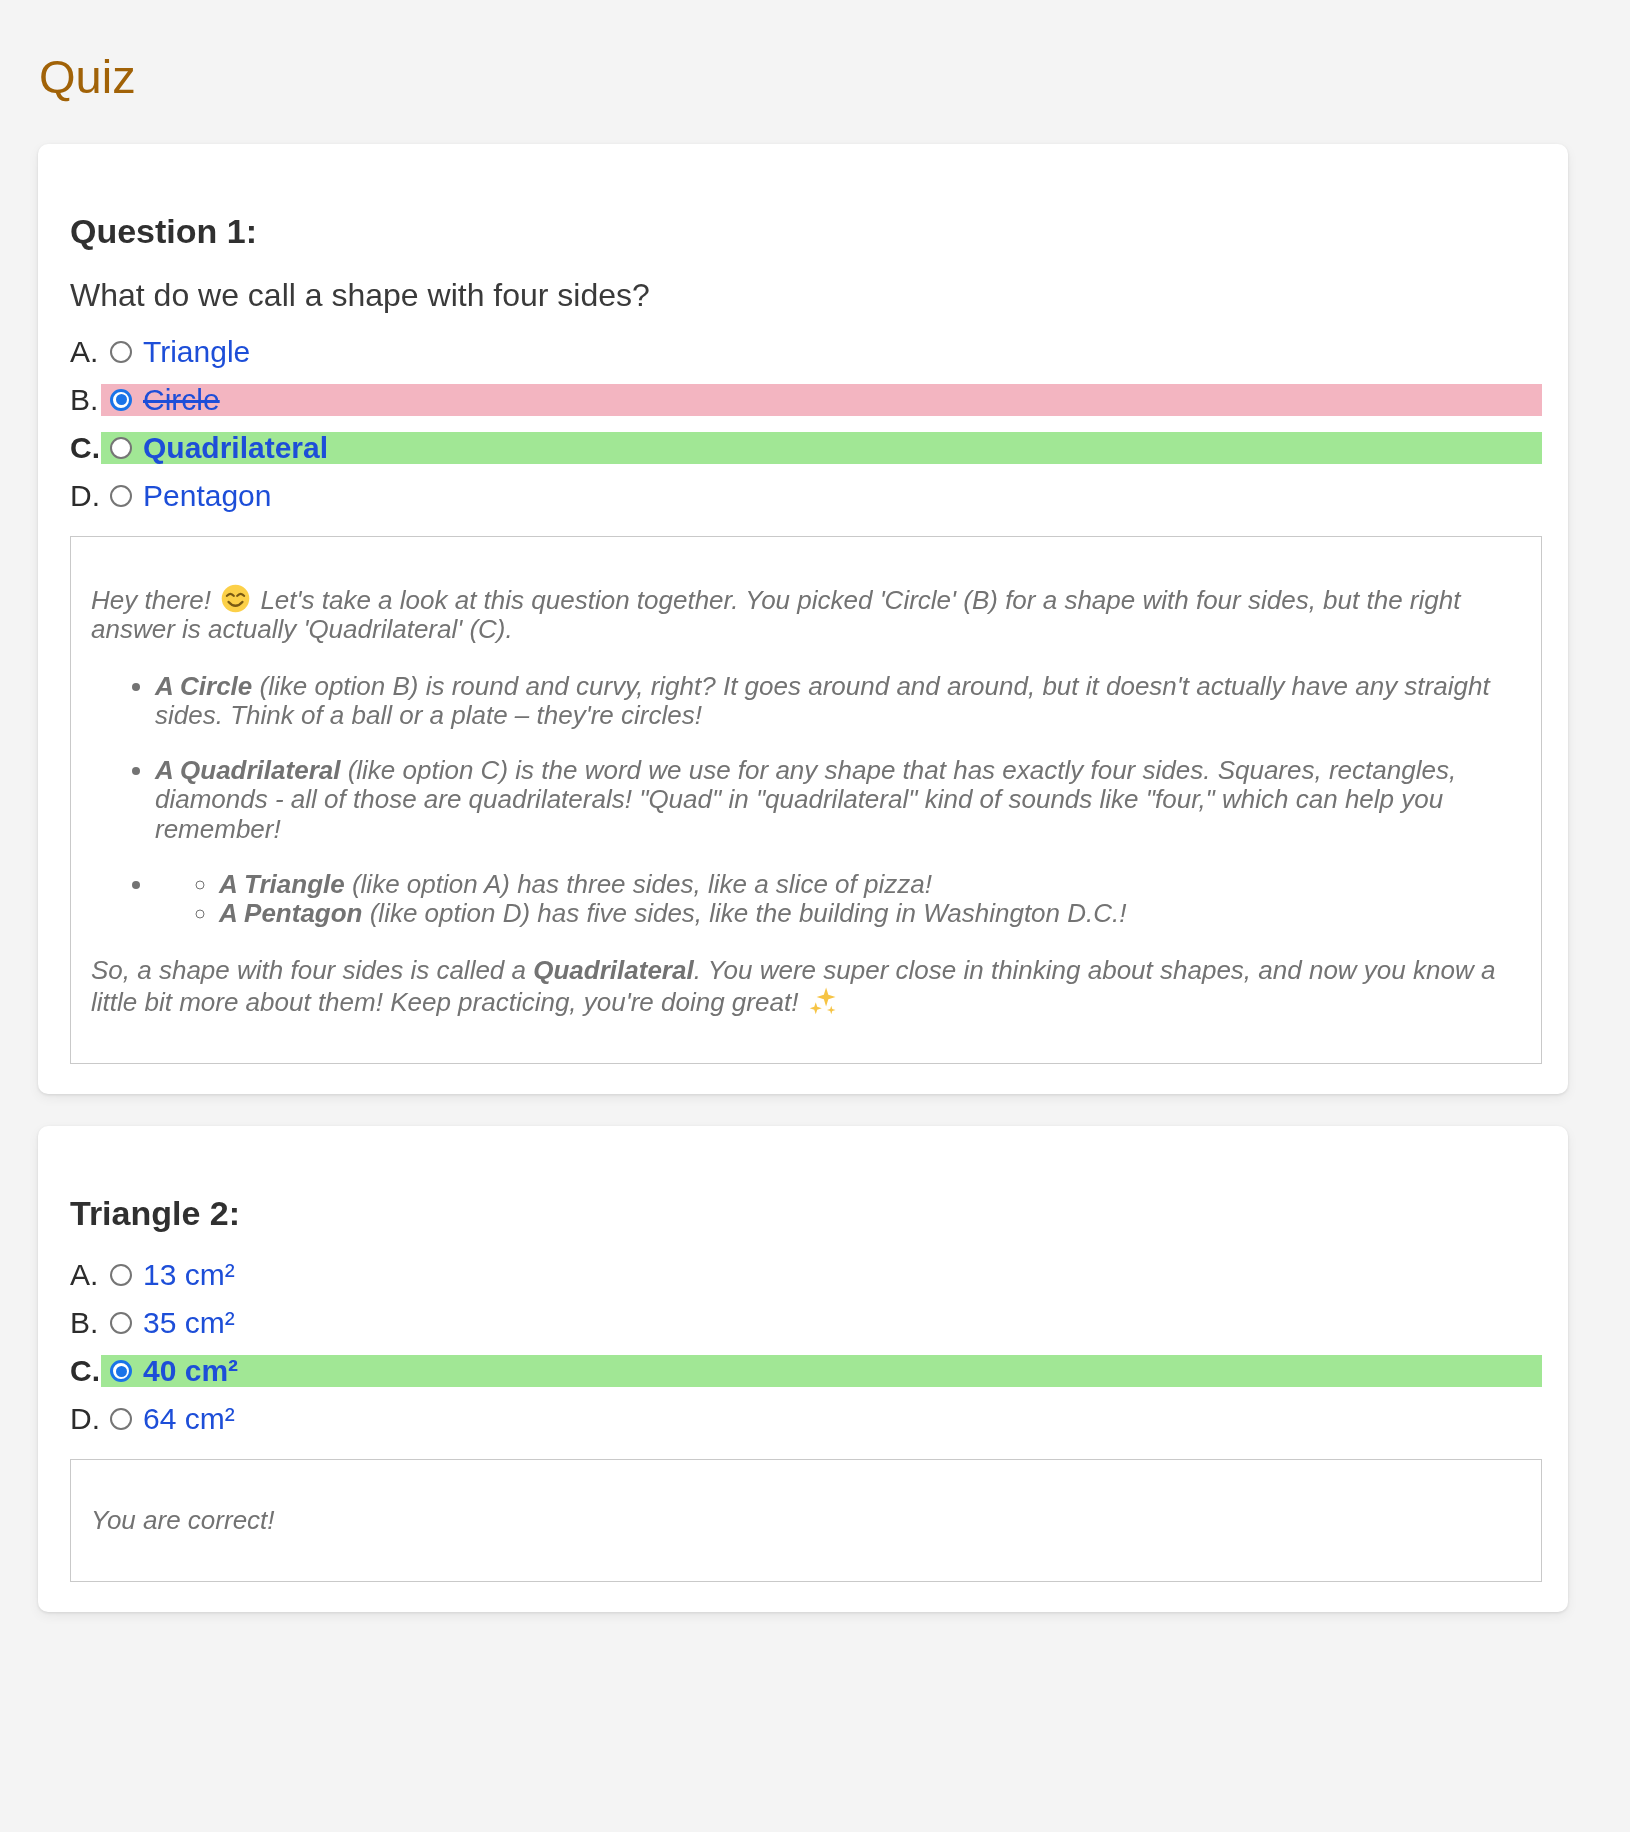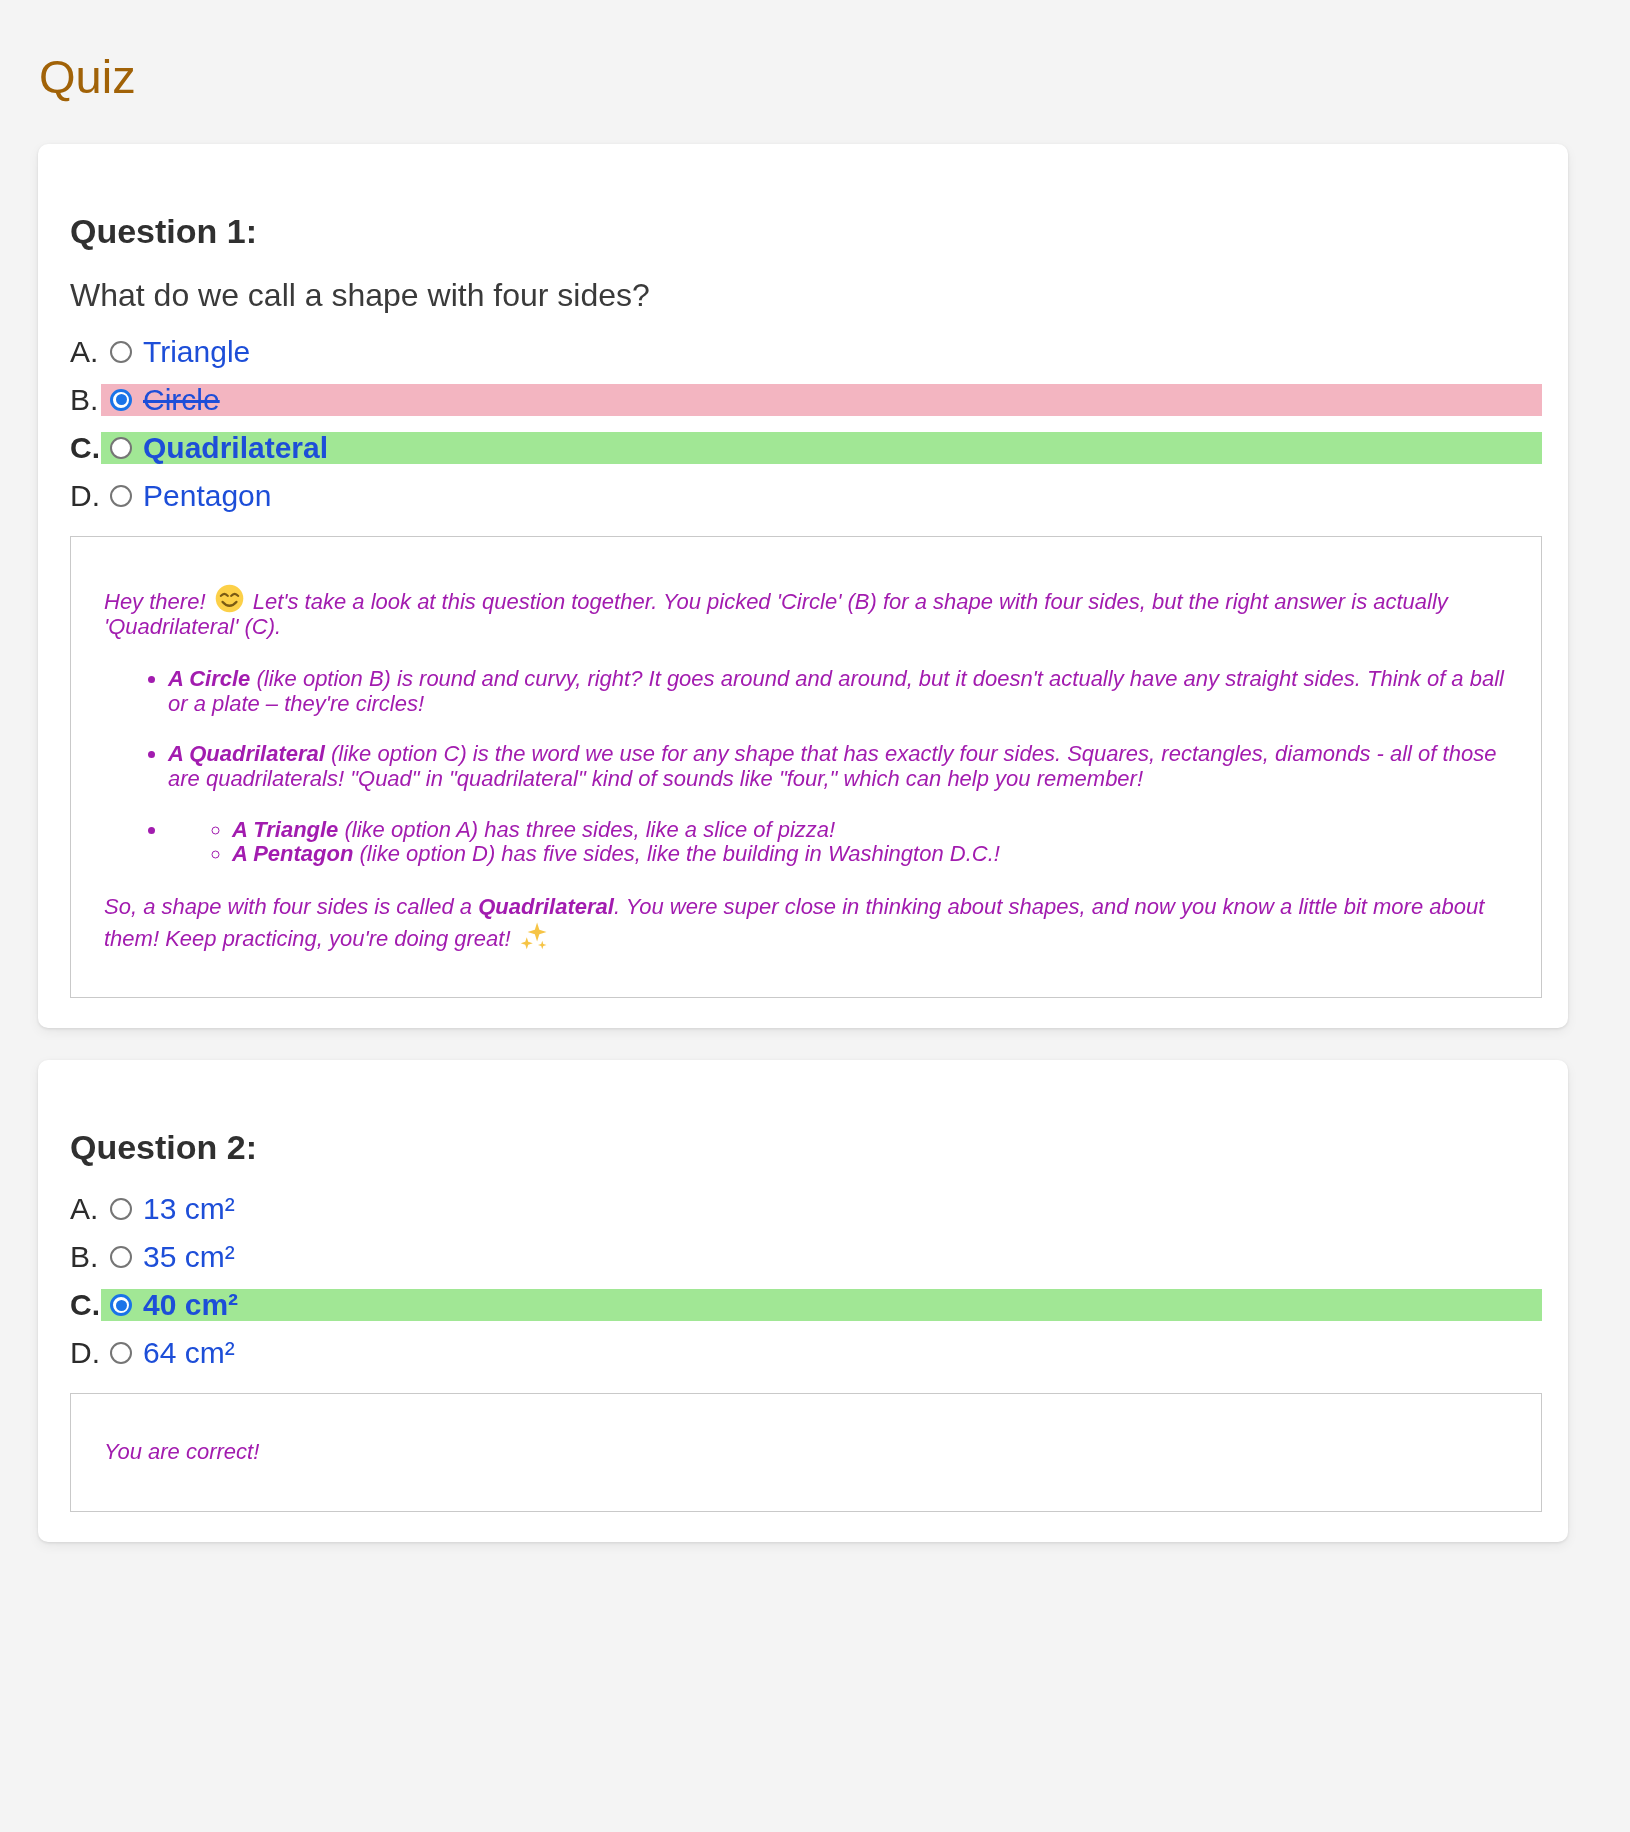--- a/index.html
+++ b/index.html
@@ -65,22 +65,22 @@
   .radio.checked{border:3px solid var(--blue);}
   .radio.checked::after{
     content:"";width:11px;height:11px;border-radius:50%;background:var(--blue);
   }
   .opt-label{
     font-size:30px;line-height:32px;color:#1d4ed8;margin-left:11px;
   }
   .opt-label.strike{text-decoration:line-through;}
   .feedback{
     border:1px solid var(--box-border);
-    padding:20px 33px;
-    font-style:italic;font-size:22px;line-height:1.12;color:#a21caf;
+    padding:20px 20px;
+    font-style:italic;font-size:26px;line-height:1.12;color:#737373;
   }
   .feedback p{margin:26px 0;}
   .feedback ul{margin:28px 0;padding-left:64px;list-style:disc;}
   .feedback ul li{margin:0 0 26px 0;}
   .feedback ul li:last-child{margin-bottom:0;}
   .feedback ul ul{list-style:circle;margin:2px 0 0 0;padding-left:64px;}
   .feedback ul ul li{margin:0;}
   .feedback b{font-weight:700;}
   .emoji{display:inline-block;vertical-align:-5px;line-height:0;margin:0 2px;}
   .emoji svg{display:inline-block;}
@@ -144,21 +144,21 @@
         </ul>
         <p><span>So, a shape with four sides is called a </span><b>Quadrilateral</b><span>. You were super close in thinking about shapes, and now you know a little bit more about them! Keep practicing, you're doing great! </span><span class="emoji"><svg width="31" height="31" viewBox="0 0 36 36">
               <path d="M21 3 l2.6 8.4 L32 14 l-8.4 2.6 L21 25 l-2.6-8.4 L10 14 l8.4-2.6 Z" fill="#f6c445"></path>
               <path d="M9 20 l1.7 5.3 L16 27 l-5.3 1.7 L9 34 l-1.7-5.3 L2 27 l5.3-1.7 Z" fill="#f6c445"></path>
               <path d="M27 24 l1.2 3.8 L32 29 l-3.8 1.2 L27 34 l-1.2-3.8 L22 29 l3.8-1.2 Z" fill="#f6c445"></path>
             </svg></span></p>
       </div>
   </section>
 
   <section class="card">
-    <h3 class="q-heading">Question 2:</h3>
+    <h3 class="q-heading">Triangle 2:</h3>
     <ol class="options">
   <li class="option">
     <span class="letter">A.</span>
     <span class="opt-body">
       <span class="radio"></span>
       <span class="opt-label">13 cm²</span>
     </span>
   </li>
 
   <li class="option">

